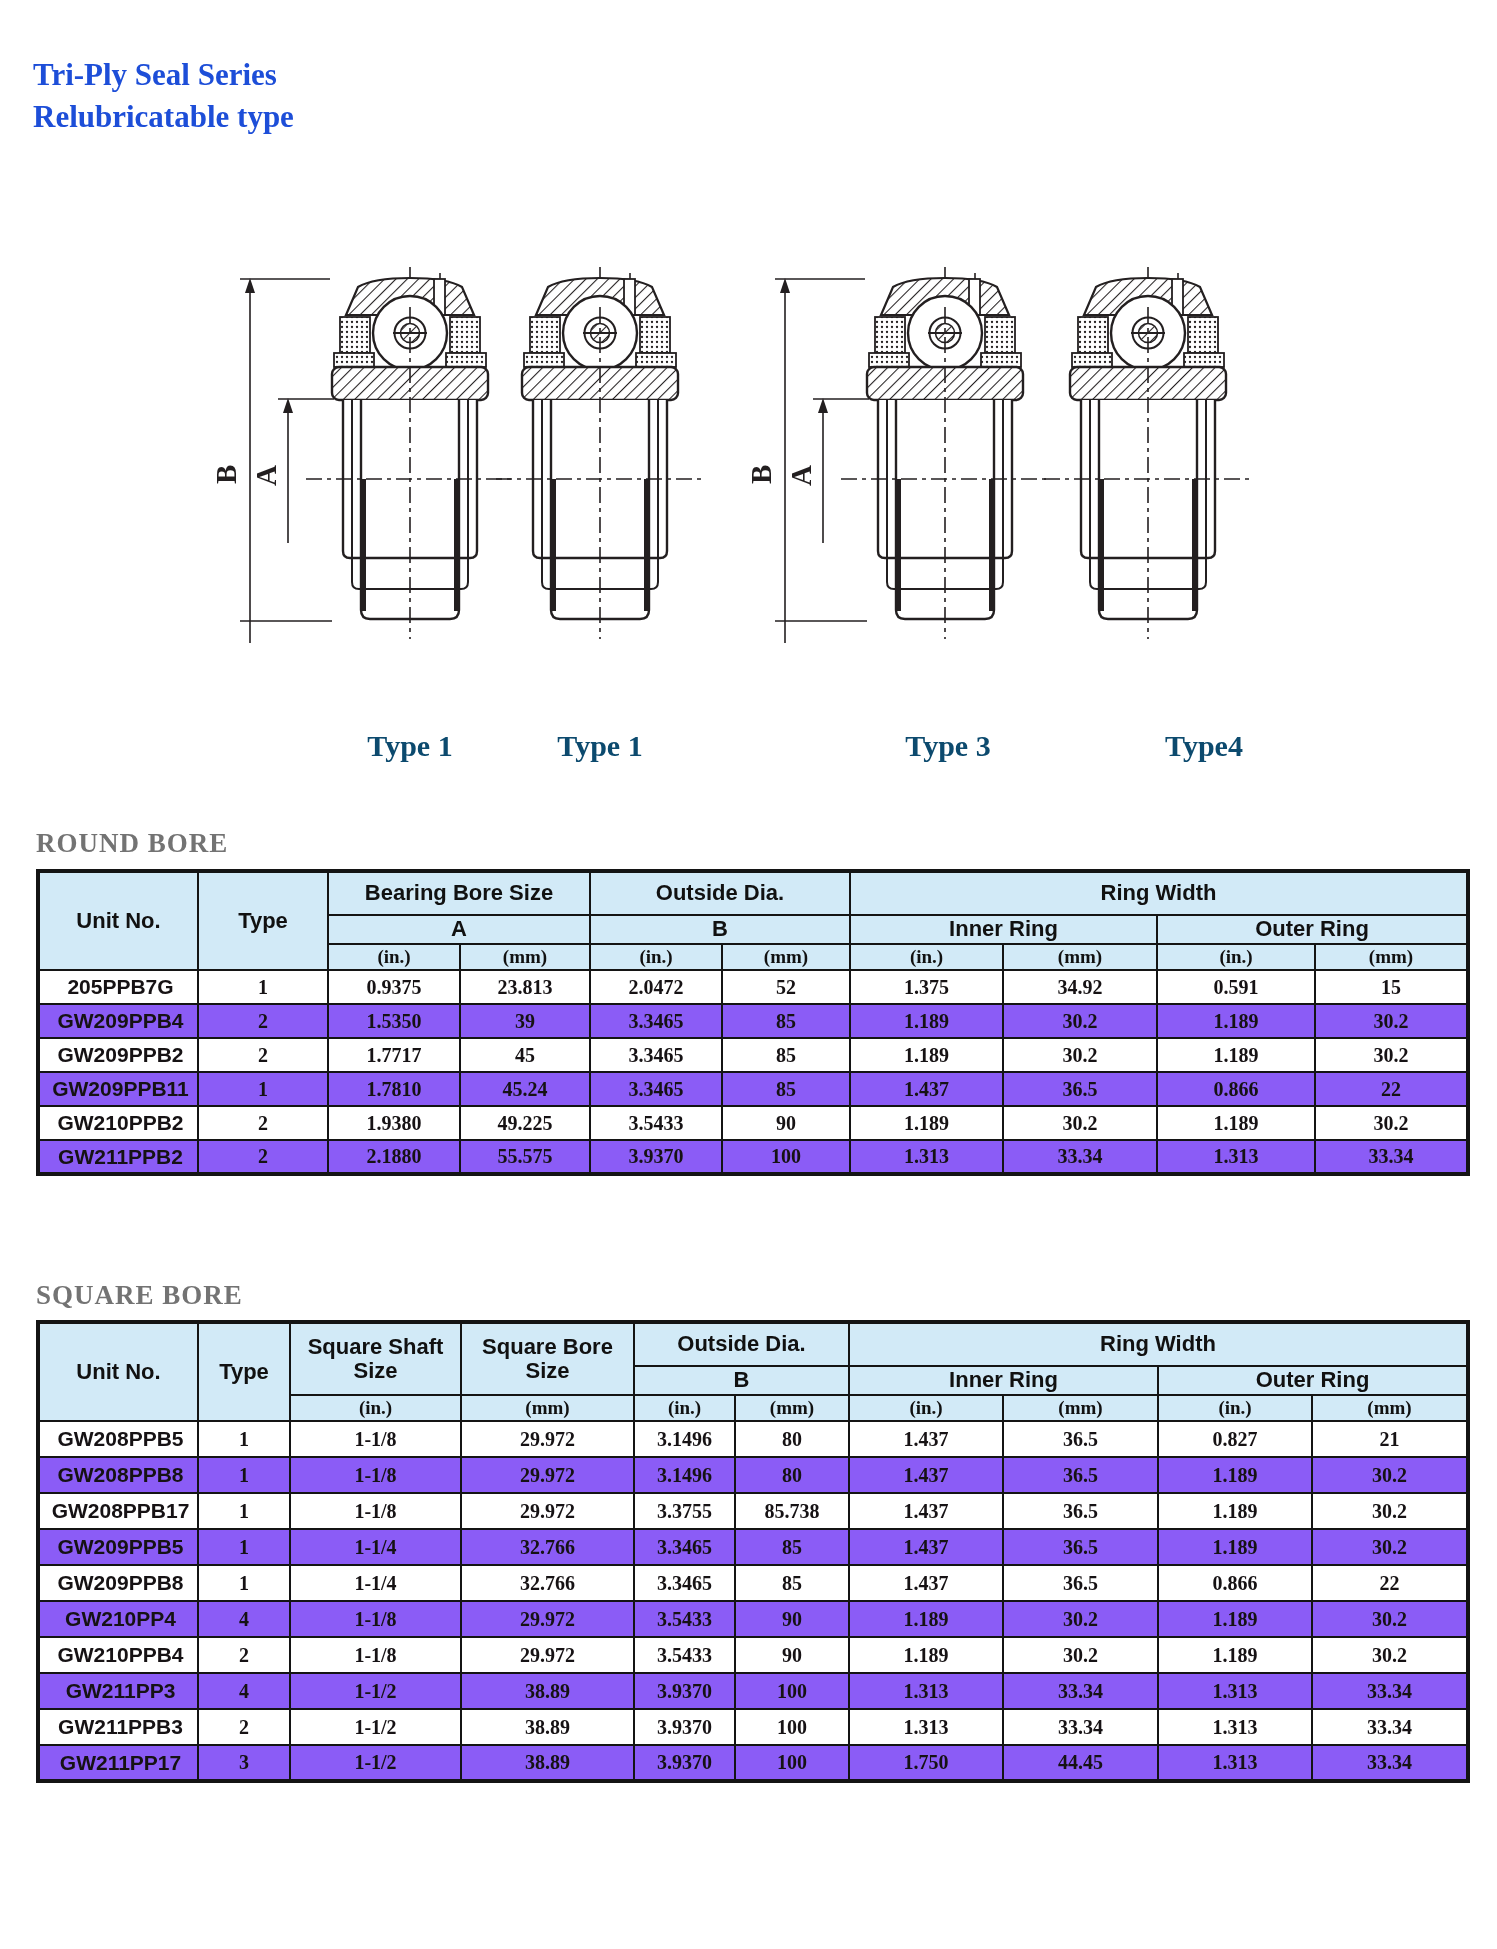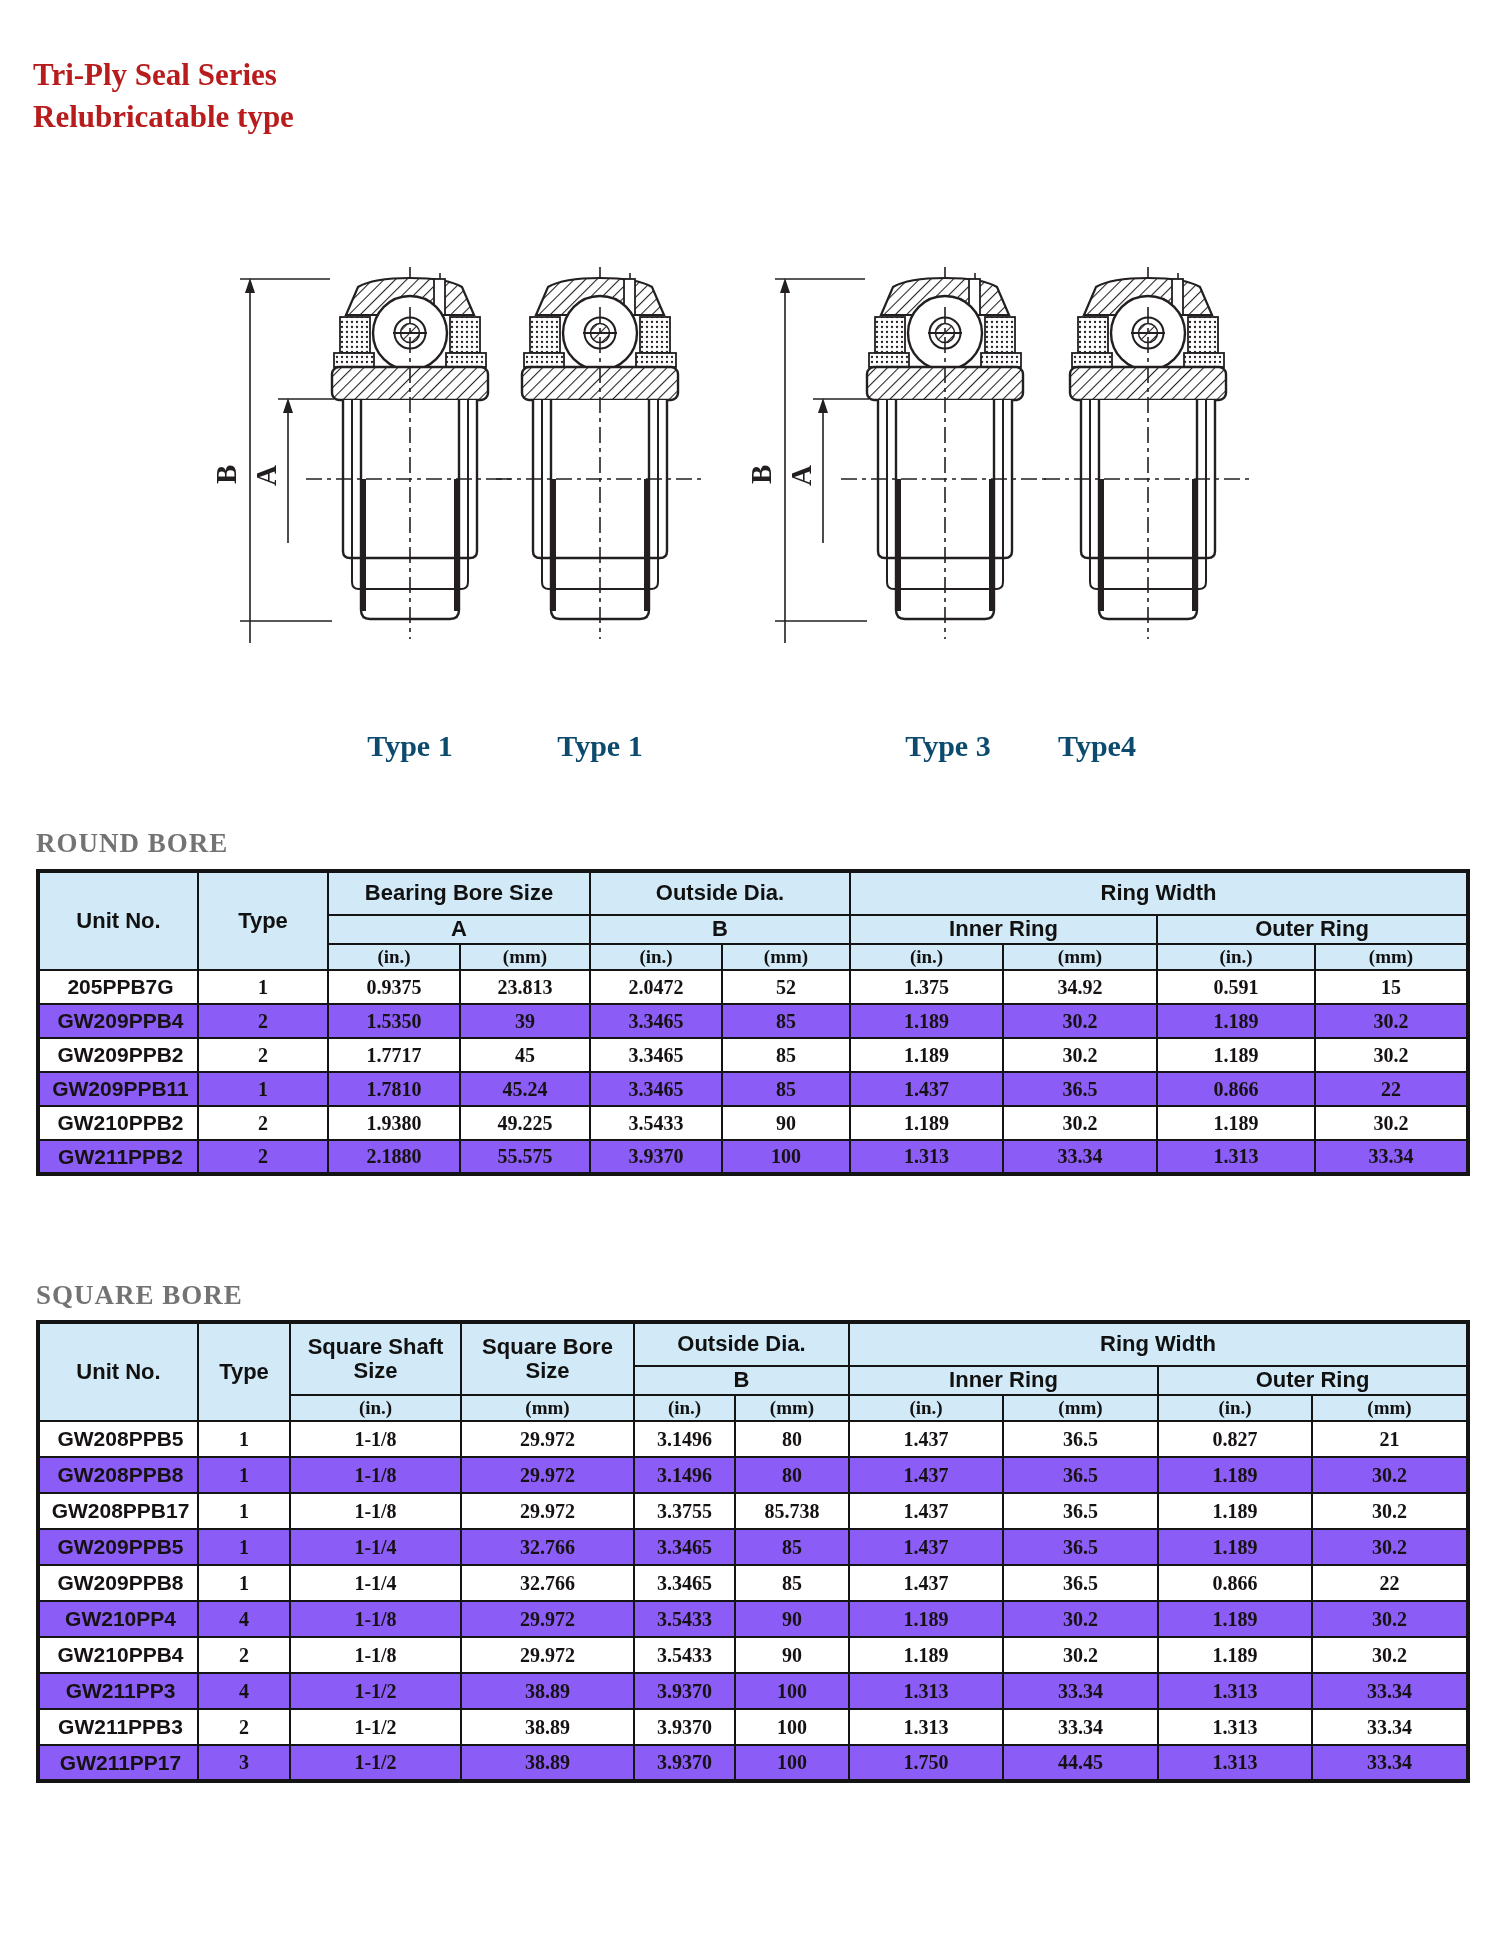--- a/index.html
+++ b/index.html
@@ -2,21 +2,21 @@
 <html><head>
 <meta charset="utf-8">
 <style>
   html,body{margin:0;padding:0;}
   body{
     width:1497px;height:1949px;background:#ffffff;position:relative;
     font-family:"Liberation Serif",serif;color:#161214;overflow:hidden;
   }
   .abs{position:absolute;}
   
-  #page-title{left:33px;top:54px;color:#b91c1c;font-weight:bold;
+  #page-title{left:33px;top:54px;color:#1d4ed8;font-weight:bold;
     font-size:31px;line-height:42px;font-family:"Liberation Serif",serif;}
   
   #diagram-svg{left:140px;top:198px;}
   .type-label{top:729px;color:#0c4a6e;font-weight:bold;font-size:30px;
     font-family:"Liberation Serif",serif;transform:translateX(-50%);white-space:nowrap;}
   
   .section-title{font-weight:bold;font-size:27px;letter-spacing:1px;
     font-family:"Liberation Serif",serif;color:#737373;}
   #round-title{left:36px;top:828px;}
   #square-title{left:36px;top:1280px;}
@@ -117,21 +117,21 @@
     <line class="ln" x1="683" y1="208" x2="683" y2="345" stroke-width="1.6"></line>
     <path d="M683,200 l-5,15 h10 Z" fill="#231f20"></path>
     <text class="dim-letter" transform="translate(631,286) rotate(-90)">B</text>
     <text class="dim-letter" transform="translate(671,288) rotate(-90)" font-size="27">A</text>
   </g>
 </svg>
 
 <div class="abs type-label" style="left:410px">Type 1</div>
 <div class="abs type-label" style="left:600px">Type 1</div>
 <div class="abs type-label" style="left:948px">Type 3</div>
-<div class="abs type-label" style="left:1097px">Type4</div>
+<div class="abs type-label" style="left:1204px">Type4</div>
 
 <div class="abs section-title" id="round-title">ROUND BORE</div>
 <table class="spec" id="round-table">
   <colgroup>
     <col style="width:160px">
       <col style="width:130px">
       <col style="width:132px">
     <col style="width:130px">
       <col style="width:132px">
       <col style="width:128px">

